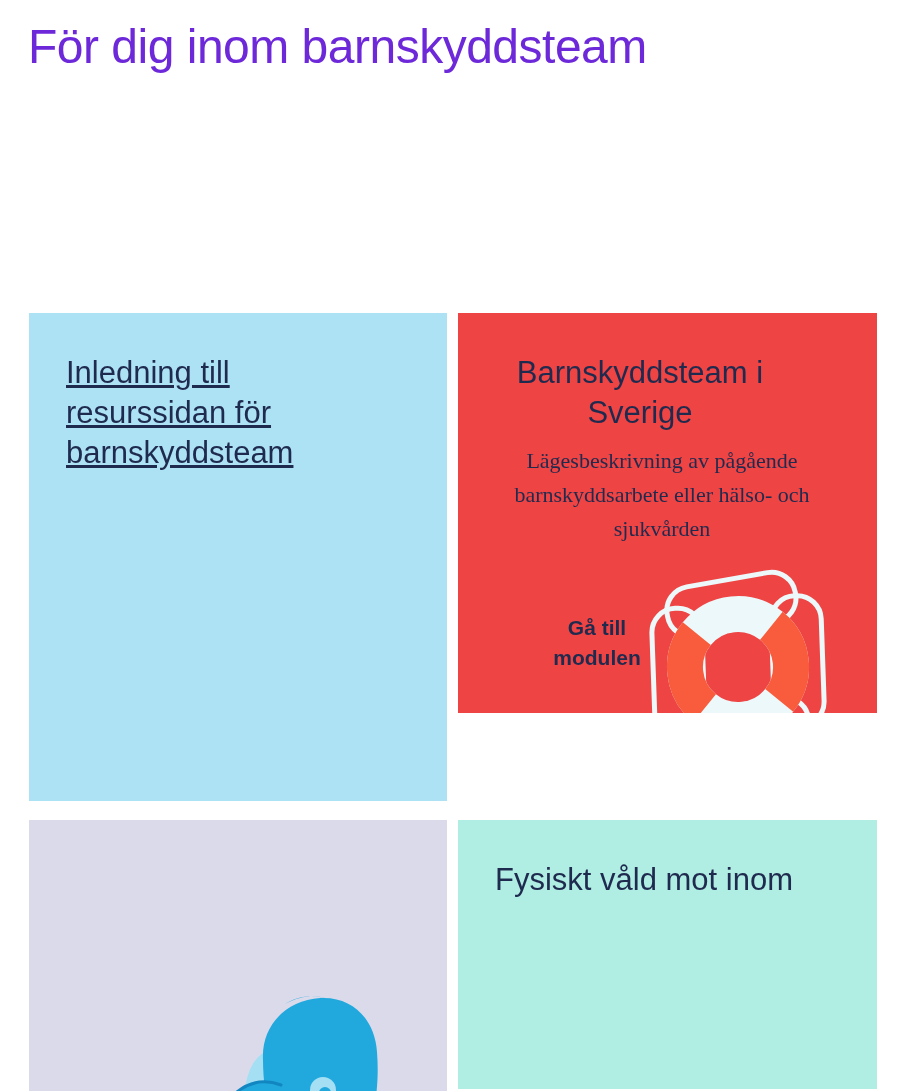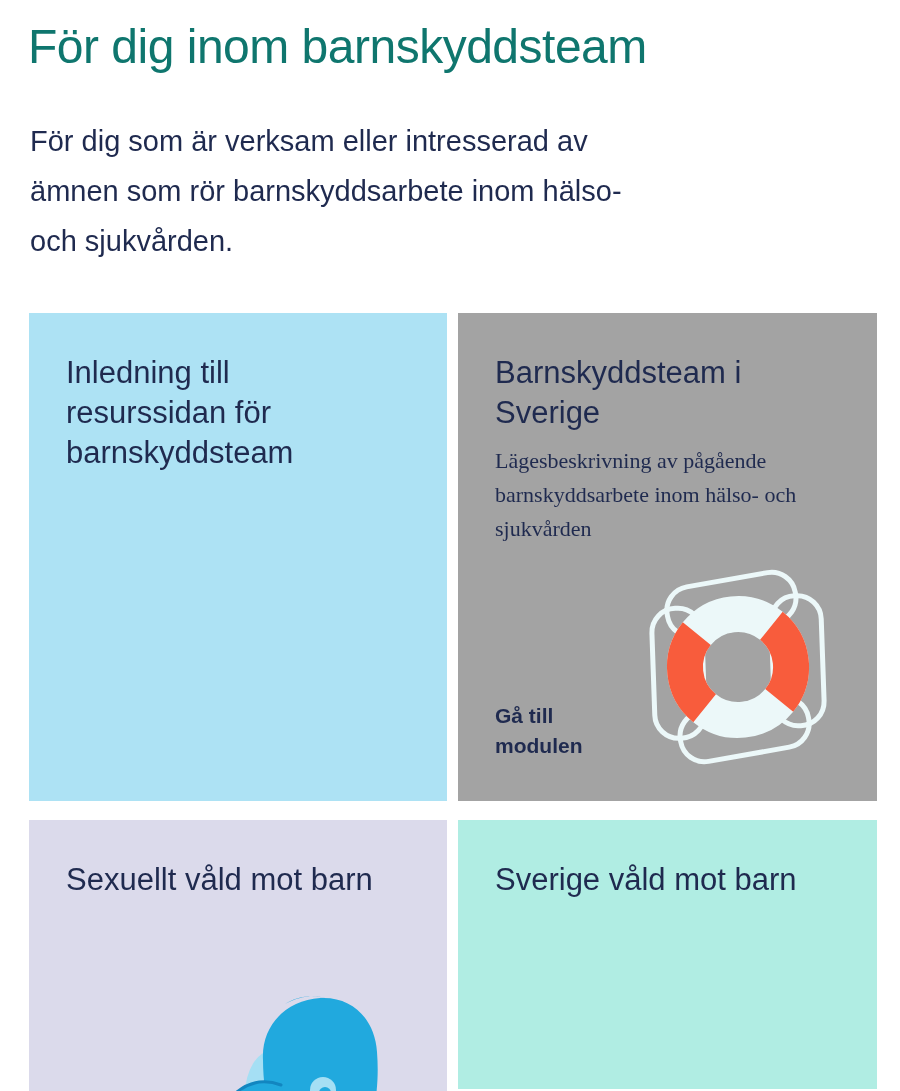--- a/index.html
+++ b/index.html
@@ -4,77 +4,76 @@
 <style>
   * { margin:0; padding:0; box-sizing:border-box; }
   body { background:#ffffff; font-family:"Liberation Sans", sans-serif; }
   .page {
     position:relative; width:900px; height:1091px;
     background:#ffffff; overflow:hidden; color:#1F2A4F;
   }
   .page-title {
     position:absolute; left:28px; top:22px;
     font-size:48px; font-weight:400; line-height:1.05;
-    letter-spacing:-0.5px; color:#0f766e;
+    letter-spacing:-0.5px; color:#6d28d9;
   }
   .intro {
     position:absolute; left:30px; top:116px; width:600px;
     font-size:29px; font-weight:400; line-height:50px; color:#1F2A4F;
   }
   .card { position:absolute; display:block; }
   .card--inledning { left:29px;  top:313px; width:418px; height:488px; background:#ADE2F4; }
-  .card--sverige   { left:458px; top:313px; width:419px; height:488px; background:#a3a3a3; overflow:hidden; }
+  .card--sverige   { left:458px; top:313px; width:419px; height:400px; background:#ef4444; overflow:hidden;text-align:center; }
   .card--sexuellt  { left:29px;  top:820px; width:418px; height:560px; background:#DBDAEB; overflow:hidden; }
   .card--fysiskt   { left:458px; top:820px; width:419px; height:269px; background:#B0EDE3; }
 
   .card__title {
     position:absolute; left:37px;
     font-size:31px; font-weight:400; line-height:40px; color:#1F2A4F;
   }
-  .card--inledning .card__title { top:40px; width:250px; }
+  .card--inledning .card__title { top:40px; width:250px;text-decoration:underline; }
   .card--sverige   .card__title { top:40px; width:290px; }
   .card--sexuellt  .card__title,
   .card--fysiskt   .card__title { top:40px; width:360px; }
 
   .card__desc {
     position:absolute; left:37px;
     font-family:"Liberation Serif", serif;
     font-size:22px; font-weight:400; line-height:34px; color:#1F2A4F;
     width:334px;
   }
   .card--sverige  .card__desc { top:131px; }
   .card--sexuellt .card__desc,
   .card--fysiskt  .card__desc { top:90px; }
 
   .card__link {
     position:absolute; left:37px; bottom:43px;
     font-size:21px; font-weight:700; line-height:30px; color:#1F2A4F;
     cursor:pointer;
   }
-  .card--sverige .card__link { width:110px; bottom:40px; }
+  .card--sverige .card__link { width:110px; bottom:40px;margin-left:47px; }
 
   .illu-lifebuoy { position:absolute; left:170px; top:244px; width:220px; height:220px; }
   .illu-head     { position:absolute; left:196px; top:170px; width:170px; height:150px; }
 </style>
 </head>
 <body>
 
 <main class="page">
 
   <h1 class="page-title">För dig inom barnskyddsteam</h1>
 
-  <p class="intro">För dig som är verksam eller intresserad av ämnen som rör barnskyddsarbete inom hälso- och sjukvården.</p>
 
   <div class="card card--inledning">
     <h2 class="card__title">Inledning till resurssidan för barnskyddsteam</h2>
   </div>
 
   <div class="card card--sverige">
     <h2 class="card__title">Barnskyddsteam i Sverige</h2>
-    <p class="card__desc">Lägesbeskrivning av pågående barnskyddsarbete inom hälso- och sjukvården</p>
+    <p class="card__desc">Lägesbeskrivning av pågående barnskyddsarbete eller hälso- och sjukvården</p>
 
     <svg class="illu-lifebuoy" viewBox="0 0 220 220" xmlns="http://www.w3.org/2000/svg" aria-hidden="true">
       <g transform="rotate(-6 110 110)">
 
         <g fill="none" stroke="#ECF8F9" stroke-width="5">
           <rect x="45" y="22" width="130" height="50" rx="24" transform="rotate(-4 110 47)"></rect>
           <rect x="45" y="148" width="130" height="50" rx="24" transform="rotate(-4 110 173)"></rect>
           <rect x="25" y="45" width="50" height="130" rx="24" transform="rotate(4 50 110)"></rect>
           <rect x="145" y="45" width="50" height="130" rx="24" transform="rotate(4 170 110)"></rect>
         </g>
@@ -83,21 +82,20 @@
 
         <path d="M 72.5 72.5 A 53 53 0 0 0 72.5 147.5" fill="none" stroke="#F85C3C" stroke-width="36"></path>
         <path d="M 147.5 72.5 A 53 53 0 0 1 147.5 147.5" fill="none" stroke="#F85C3C" stroke-width="36"></path>
       </g>
     </svg>
 
     <span class="card__link">Gå till modulen</span>
   </div>
 
   <div class="card card--sexuellt">
-    <h2 class="card__title">Sexuellt våld mot barn</h2>
 
     <svg class="illu-head" viewBox="0 0 170 150" xmlns="http://www.w3.org/2000/svg" aria-hidden="true">
 
       <ellipse cx="48" cy="105" rx="28" ry="45" fill="#A5DFF4"></ellipse>
       <path d="M 24 92 Q 16 104 20 118 Q 30 130 48 128 L 48 92 Z" fill="#A5DFF4"></path>
 
       <path d="M 38 70
                C 36 35, 62 10, 95 8
                C 128 6, 150 30, 152 62
                C 155 100, 148 132, 138 150
@@ -108,16 +106,16 @@
 
       <circle cx="98" cy="100" r="13" fill="#A5DFF4"></circle>
       <circle cx="100" cy="103" r="6" fill="#21A9DE"></circle>
 
       <path d="M 12 104 Q 30 86 56 96 Q 62 110 54 124 L 16 124 Q 8 114 12 104 Z" fill="#21A9DE"></path>
       <path d="M 12 102 Q 32 86 56 95" fill="none" stroke="#1286C0" stroke-width="3" stroke-linecap="round"></path>
     </svg>
   </div>
 
   <div class="card card--fysiskt">
-    <h2 class="card__title">Sverige våld mot barn</h2>
+    <h2 class="card__title">Fysiskt våld mot inom</h2>
   </div>
 
 </main>
 
 </body></html>

